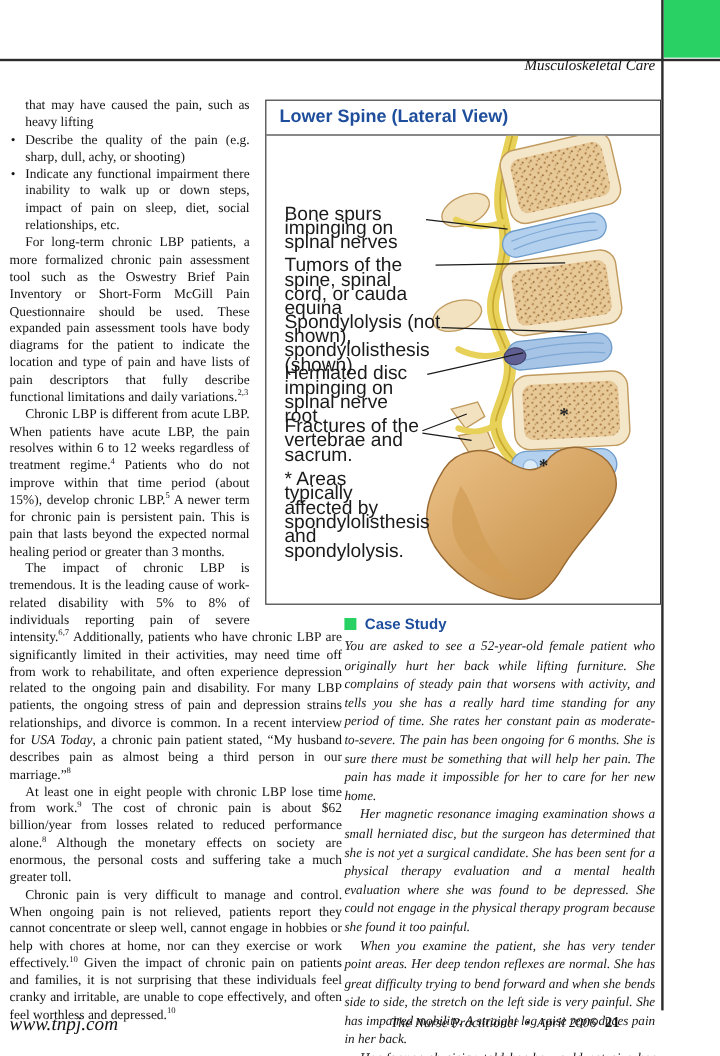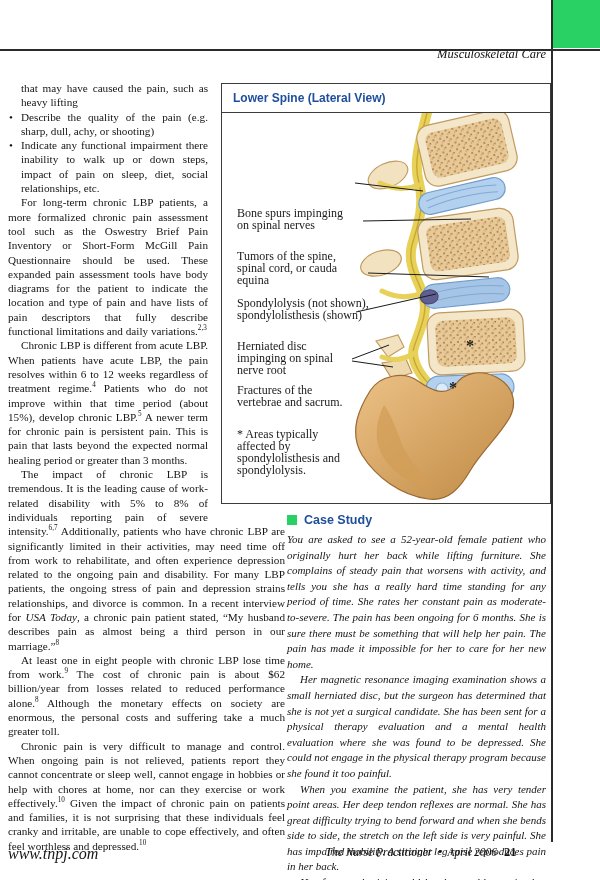--- a/index.html
+++ b/index.html
@@ -29,27 +29,27 @@
   .left-col sup{font-size:7.2px; line-height:0; vertical-align:super;}
   .left-col em{font-style:italic;}
   
   .figure-box{
     position:absolute; left:221px; top:83px; width:330px; height:421px;
     border:1.5px solid #3c3c3c; background:#fff; box-sizing:border-box;
   }
   .figure-title{
     height:28px; line-height:28px; padding-left:11px;
     border-bottom:1.5px solid #3c3c3c;
-    font-family:"Liberation Sans", sans-serif; font-weight:bold; font-size:12px;
+    font-family:"Liberation Sans", sans-serif; font-weight:bold; font-size:15px;
   }
   .figure-content{position:relative; width:327px; height:388px; overflow:hidden;}
   .figure-content svg{position:absolute; left:0; top:0;}
   .fig-label{
-    position:absolute; font-family:Liberation Serif, serif;
-    font-size:12px; line-height:12px; color:#1a1a1a;margin-top:34px;
+    position:absolute; font-family:Liberation Sans, sans-serif;
+    font-size:16px; line-height:12px; color:#1a1a1a;
   }
   
   .case-study{position:absolute; left:287px; top:513px; width:259px;}
   .cs-header{display:flex; align-items:center; margin-bottom:5px;}
   .cs-square{width:10px; height:10px; margin-right:7px;}
   .cs-title{font-family:"Liberation Sans", sans-serif; font-weight:bold; font-size:12.5px;}
   .case-study p{
     margin:0; font-style:italic; font-size:11px; line-height:15.6px; text-align:justify;
   }
   .case-study p.indent{text-indent:13px;}

